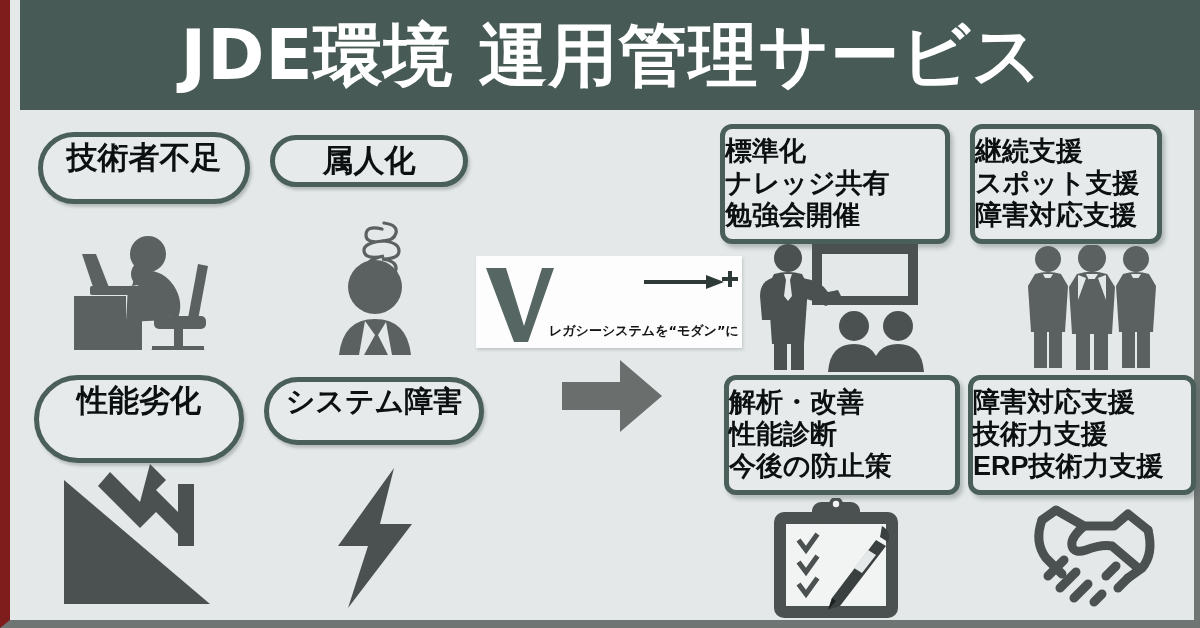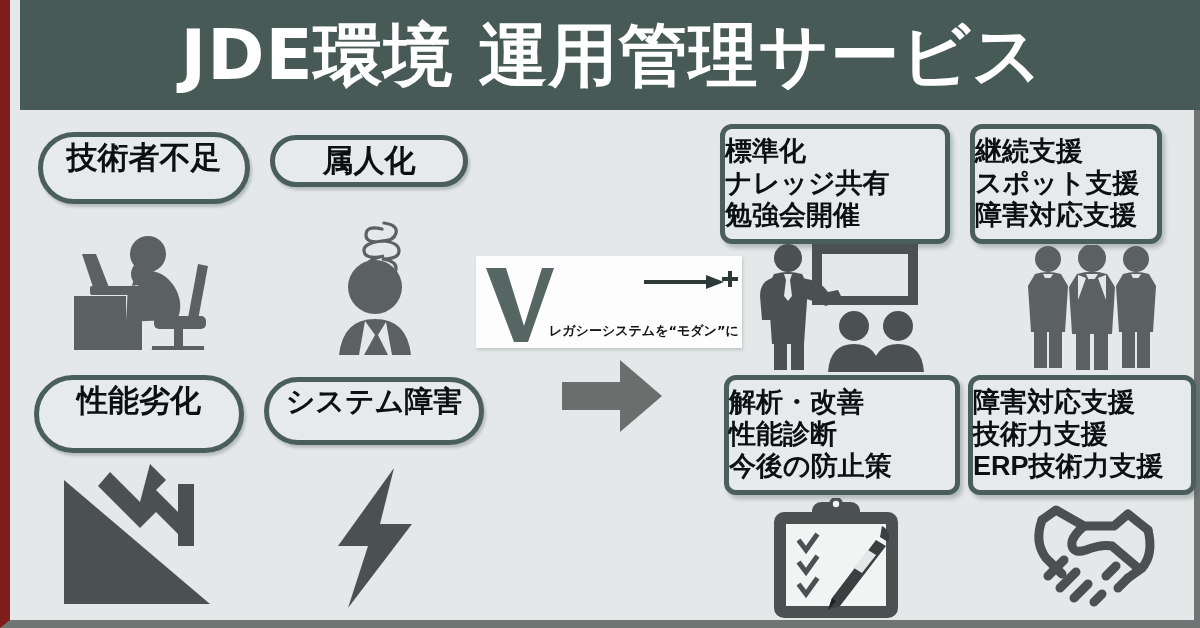--- a/index.html
+++ b/index.html
@@ -108,21 +108,21 @@
         <circle cx="65" cy="82" r="27"></circle>
         <path d="M65 114 q-32 0 -36 36 h72 q-4 -36 -36 -36 Z"></path>
       </g>
       <g fill="#e4e8e8">
         <path d="M55 116 l10 14 l-11 20 l-5 0 Z"></path>
         <path d="M76 117 l-8 13 l10 20 l4 0 Z"></path>
       </g>
     </svg>
   </div>
 
-  <div class="pill" style="left:24px;top:375px;width:210px;height:78px;font-size:31px;">
+  <div class="pill" style="left:24px;top:375px;width:210px;height:88px;font-size:31px;">
     <span>性能劣化</span>
   </div>
 
   <div class="icon" style="left:50px;top:462px;width:160px;height:145px;">
     <svg viewBox="0 0 160 145" width="160" height="145">
       <g fill="#4b5150">
         <path d="M4 18 L4 142 L150 142 Z"></path>
         <path d="M90 2 L106 18 L96 28 L118 50 L118 22 L134 22 L134 84
                  L118 84 L118 72 L96 50 L80 66 L38 24 L50 10 L80 40 Z"></path>
       </g>

